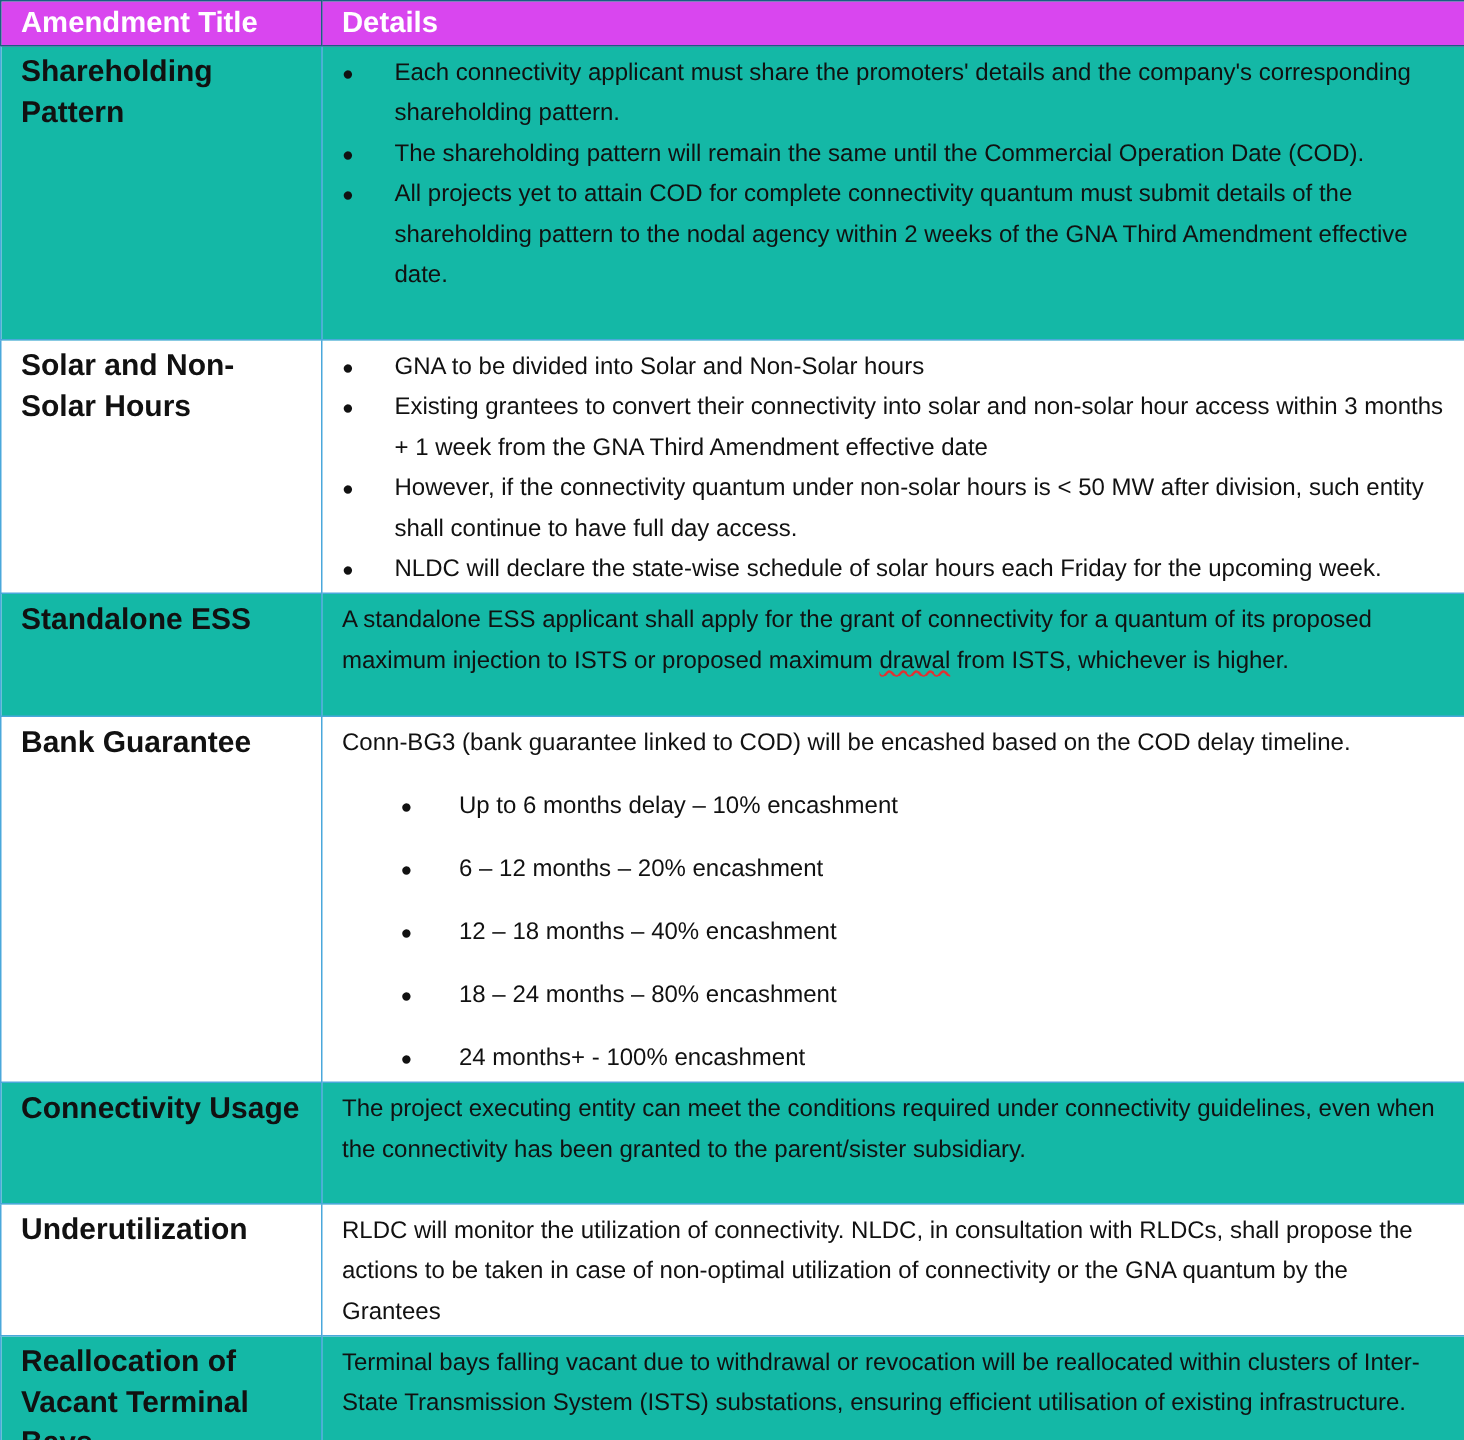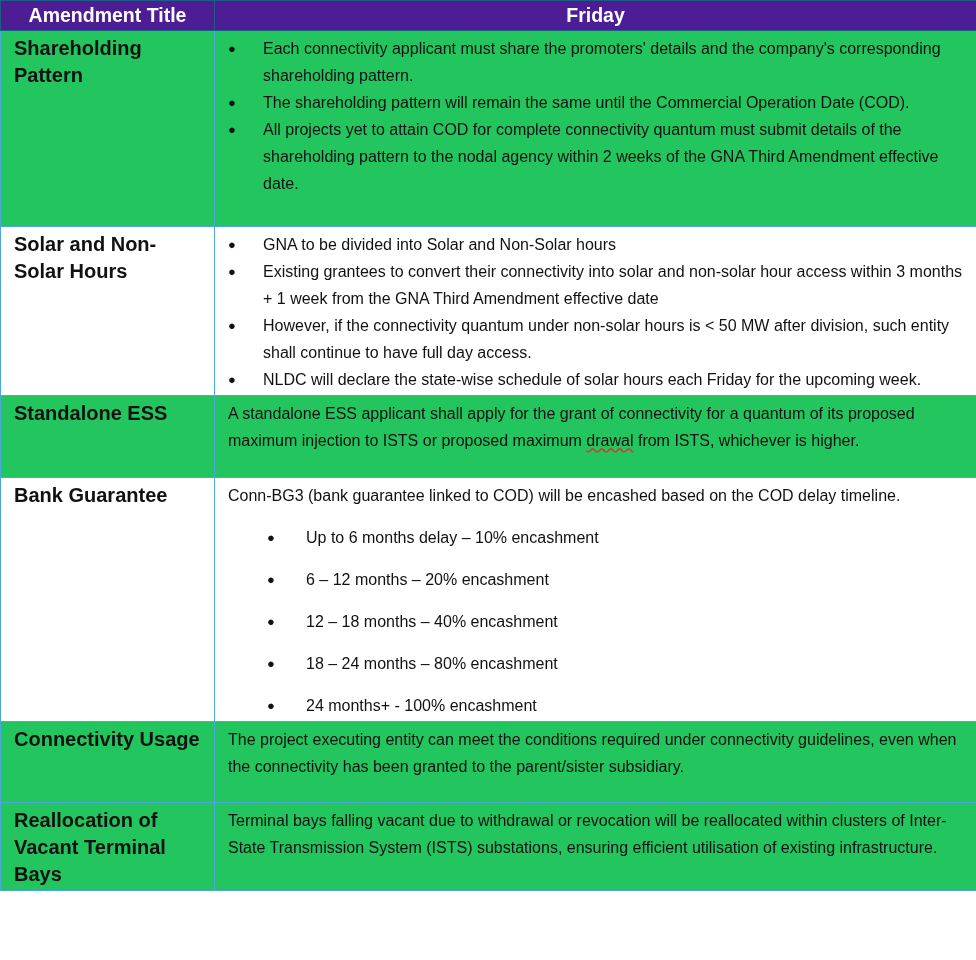--- a/index.html
+++ b/index.html
@@ -1,43 +1,43 @@
 <!DOCTYPE html>
 <html><head>
 <meta charset="utf-8">
 <style>
   html, body { margin:0; padding:0; background:#ffffff; }
   body { width:976px; height:960px; overflow:hidden; font-family:"Liberation Sans", sans-serif; }
   table { border-collapse:collapse; width:976px; table-layout:fixed; }
   col.c1 { width:214px; }
   col.c2 { width:762px; }
-  th { background:#4c1d95; color:#ffffff; font-weight:bold; font-size:19.5px; text-align:center; padding:3px 13px; height:23px; border:1px solid #1a5f82; }
+  th { background:#d946ef; color:#ffffff; font-weight:bold; font-size:19.5px; text-align:left; padding:3px 13px; height:23px; border:1px solid #1a5f82; }
   td { border:1px solid #4aa8db; vertical-align:top; font-size:16px; line-height:27px; color:#111; padding:4px 8px 2px 13px; }
   td.title { font-weight:bold; font-size:20px; padding-left:13px; }
-  tr.shade td { background:#22c55e; }
+  tr.shade td { background:#14b8a6; }
   tr.plain td { background:#ffffff; }
   ul { margin:0; padding:0; list-style:none; }
   li { position:relative; padding-left:35px; }
   li::before { content:"\25CF"; position:absolute; left:0; top:0; font-size:13px; }
   ul.nested li { padding-left:78px;margin-top:15px; }
   ul.nested li::before { left:39px; }
   .spell { text-decoration:underline wavy #d33; text-decoration-skip-ink:none; }
 </style>
 </head>
 <body>
 
 <table>
   <colgroup>
       <col class="c1">
       <col class="c2">
     </colgroup>
   <thead>
     <tr>
       <th>Amendment Title</th>
-      <th>Friday</th>
+      <th>Details</th>
     </tr>
   </thead>
   <tbody>
     <tr class="shade" style="height:196px">
       <td class="title">Shareholding Pattern</td>
       <td>
         <ul>
           <li>Each connectivity applicant must share the promoters' details and the company's corresponding shareholding pattern.</li>
           <li>The shareholding pattern will remain the same until the Commercial Operation Date (COD).</li>
           <li>All projects yet to attain COD for complete connectivity quantum must submit details of the shareholding pattern to the nodal agency within 2 weeks of the GNA Third Amendment effective date.</li>
@@ -69,18 +69,22 @@
           <li>12 – 18 months – 40% encashment</li>
           <li>18 – 24 months – 80% encashment</li>
           <li>24 months+ - 100% encashment</li>
         </ul>
       </td>
     </tr>
     <tr class="shade" style="height:81px">
       <td class="title">Connectivity Usage</td>
       <td>The project executing entity can meet the conditions required under connectivity guidelines, even when the connectivity has been granted to the parent/sister subsidiary.</td>
     </tr>
+    <tr class="plain" style="height:81px">
+      <td class="title">Underutilization</td>
+      <td>RLDC will monitor the utilization of connectivity. NLDC, in consultation with RLDCs, shall propose the actions to be taken in case of non-optimal utilization of connectivity or the GNA quantum by the Grantees</td>
+    </tr>
     <tr class="shade" style="height:84px">
       <td class="title">Reallocation of Vacant Terminal Bays</td>
       <td>Terminal bays falling vacant due to withdrawal or revocation will be reallocated within clusters of Inter-State Transmission System (ISTS) substations, ensuring efficient utilisation of existing infrastructure.</td>
     </tr>
   </tbody>
 </table>
 
 </body></html>

